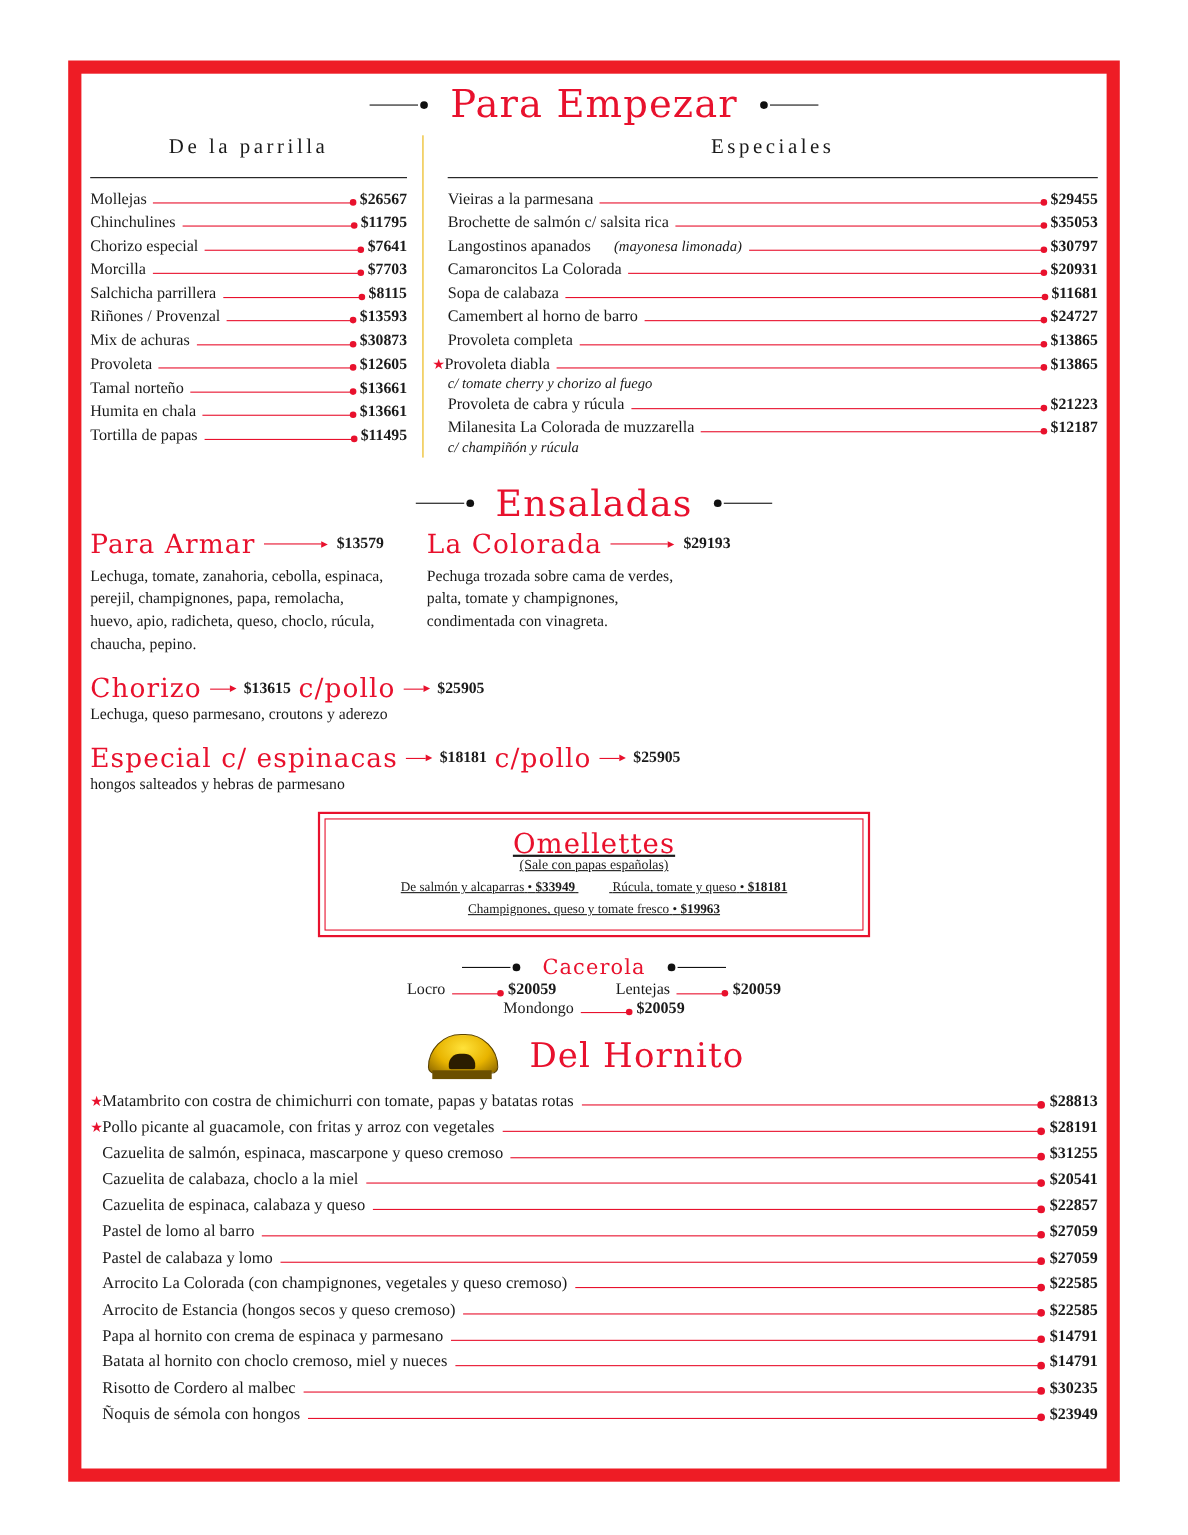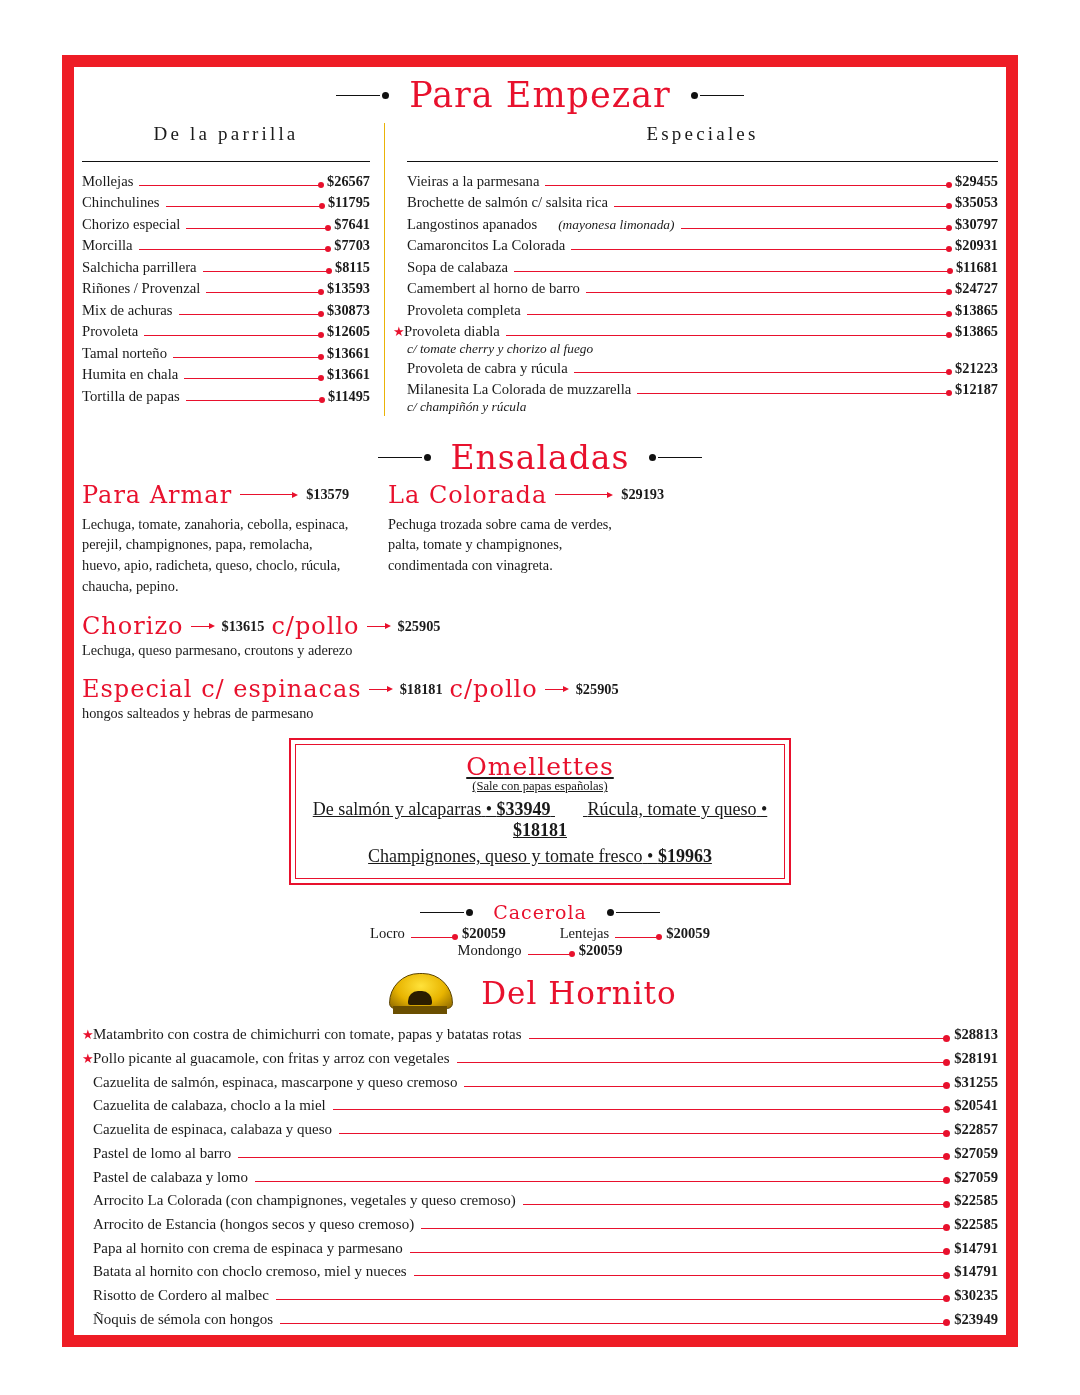--- a/index.html
+++ b/index.html
@@ -145,21 +145,21 @@
     padding:4px;
     text-decoration:underline;
   }
   .om-inner {
     border:1.2px solid #e8112d;
     padding:7px 10px 11px 10px;
     text-align:center;
   }
   .om-title { font-size:25px; }
   .om-note { font-size:12.6px; margin-top:-2px; }
-  .om-line { font-size:18px; margin-top:5px; }
+  .om-line { font-size:12px; margin-top:5px; }
   .om-line b { font-weight:700; }
 
   
   .sec3 { margin-top:16px; }
   .cac-title { font-size:19px; }
   .cac-rows { margin-top:2px; }
   .cac-row { display:flex; justify-content:center; align-items:flex-start; gap:10px; font-size:14.6px; }
   .cac-item { display:flex; align-items:baseline; }
   .cac-item .dash {
     width:46px; height:0; border-bottom:1.1px solid #e8112d;

